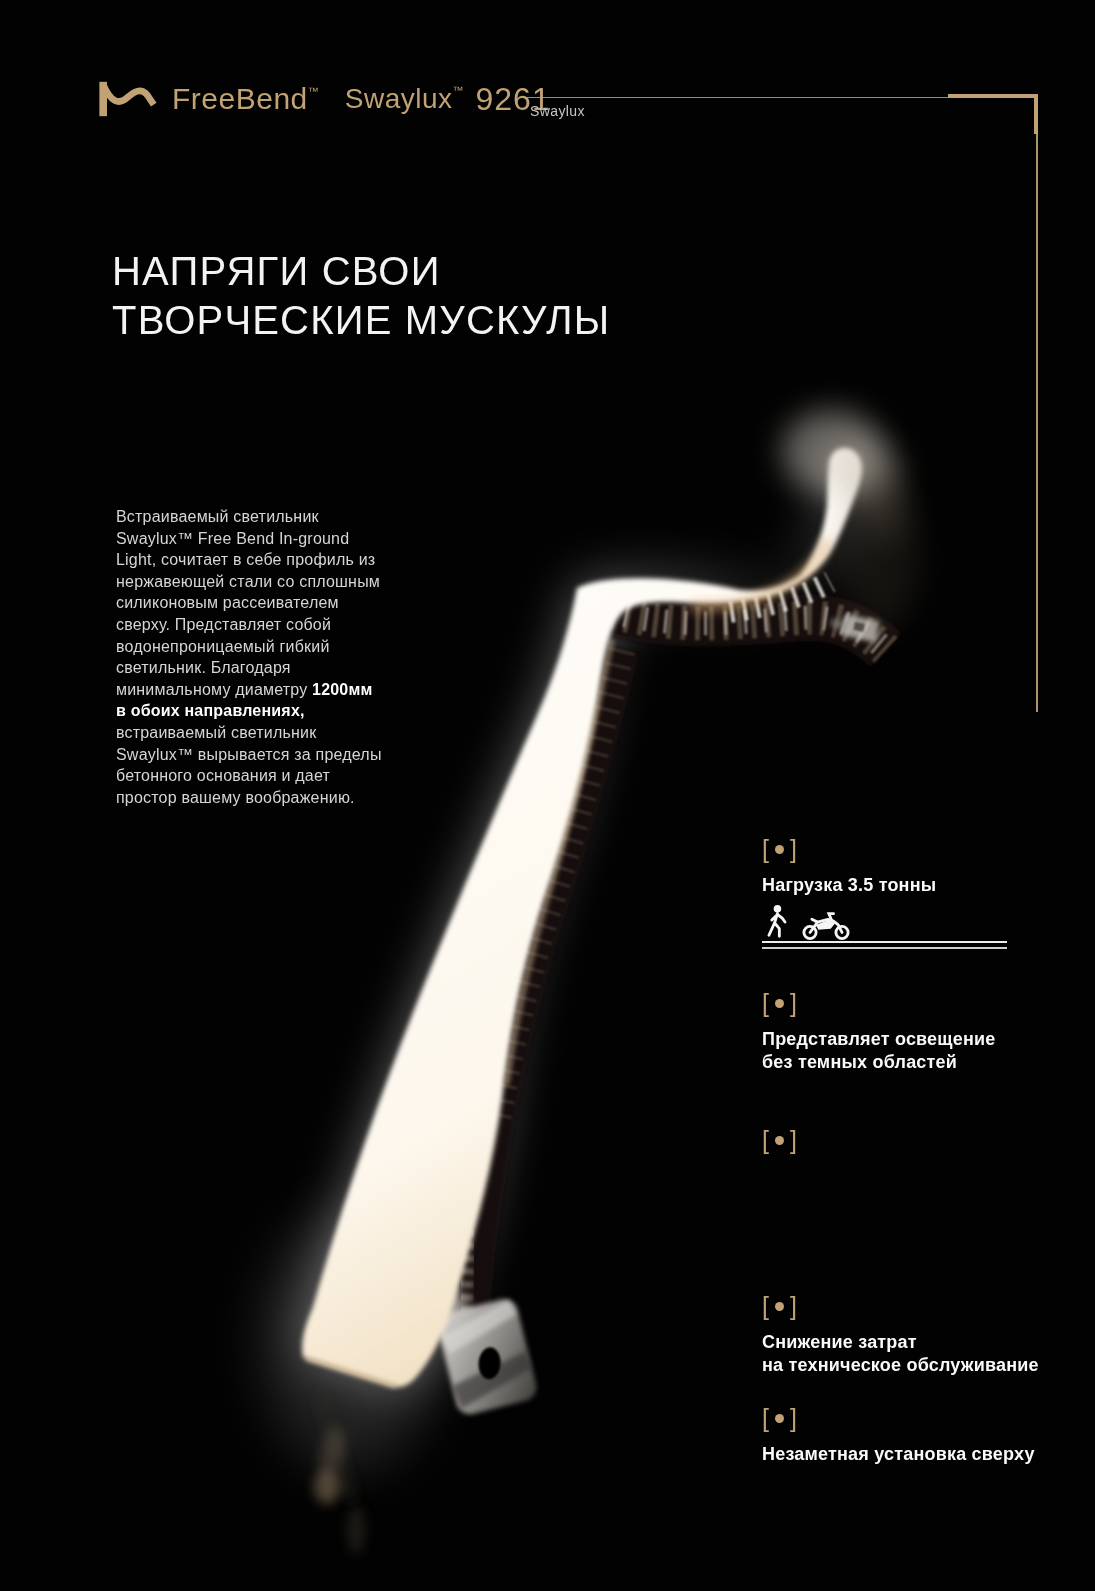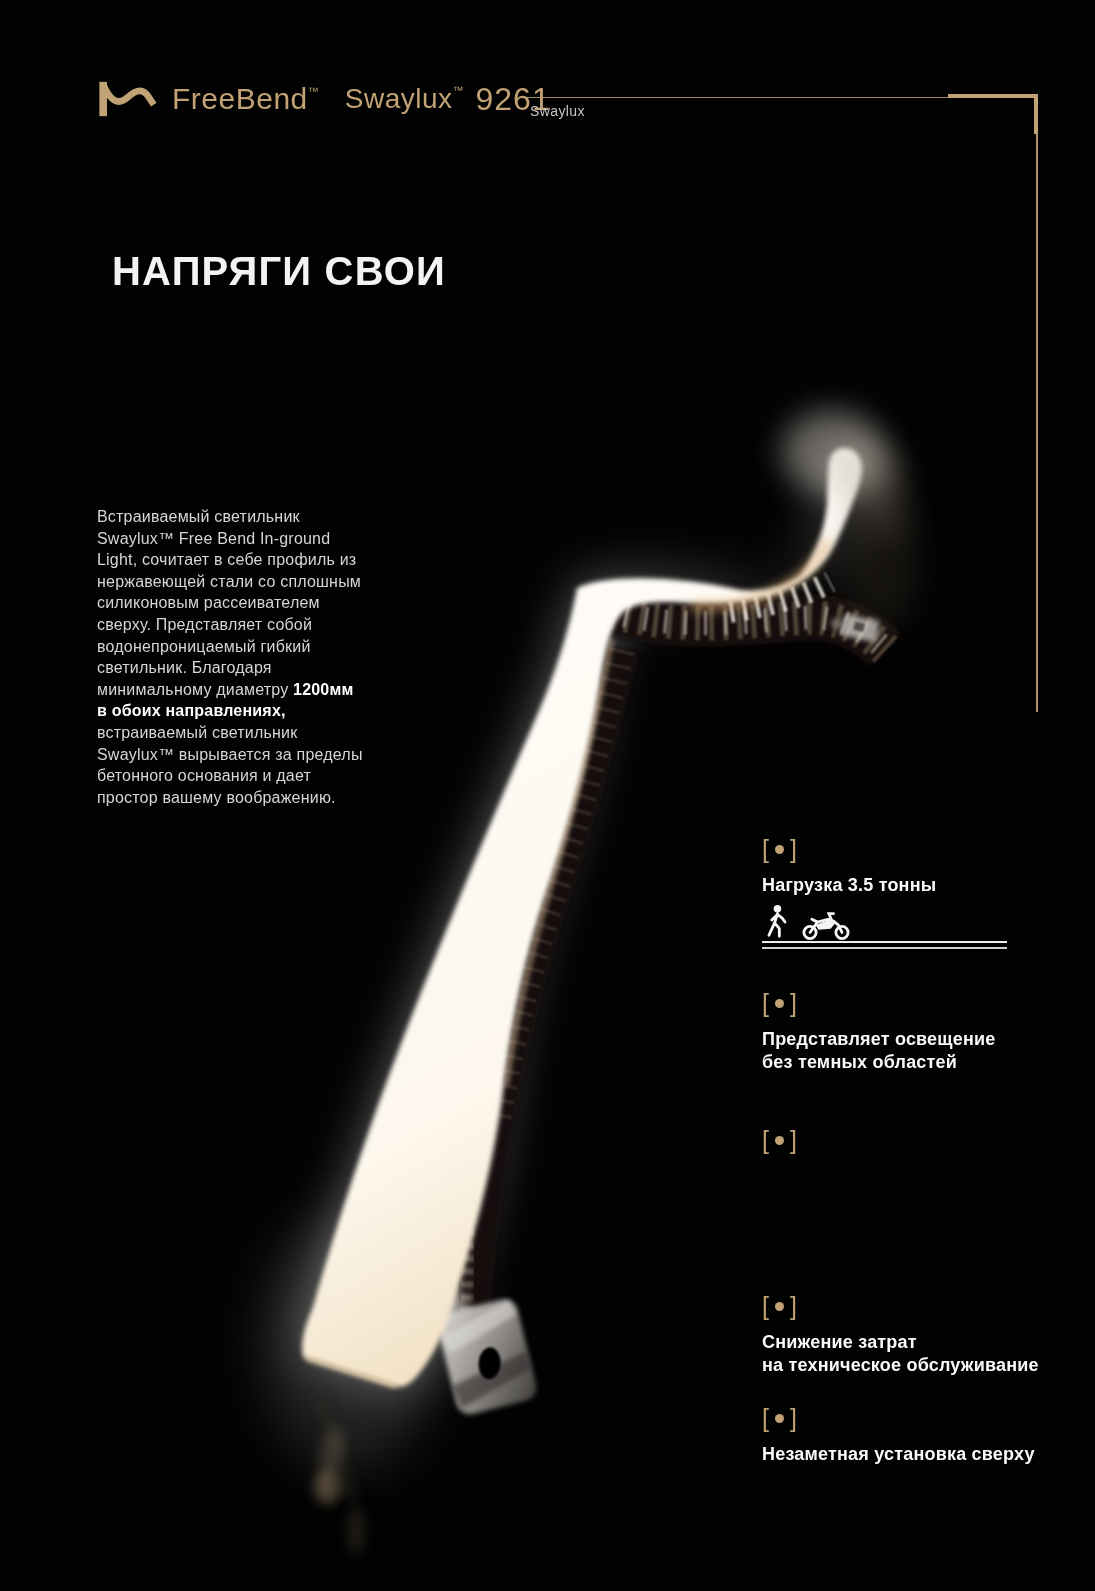--- a/index.html
+++ b/index.html
@@ -14,23 +14,23 @@
   
   #logo{left:97px;top:78px;display:flex;align-items:center;z-index:3;}
   #logo .brand{color:#C1A274;font-size:30px;font-weight:400;letter-spacing:.5px;margin-left:13px;}
   #logo .tm{font-size:11px;vertical-align:14px;letter-spacing:0;}
   #logo .product{color:#C1A274;font-size:28px;font-weight:400;letter-spacing:.5px;margin-left:26px;}
   #logo .model{color:#C1A274;font-size:32px;font-weight:500;letter-spacing:1px;margin-left:12px;}
   .goldline{background:#C1A274;z-index:2;}
   #patent-label{left:530px;top:103px;font-size:14px;color:#C6C6C6;letter-spacing:.4px;z-index:3;}
   
   #headline{left:112px;top:247px;z-index:3;color:#F3F3F3;font-size:40px;line-height:49px;
-    font-weight:700;letter-spacing:1.2px;}
-  
-  #description{left:97px;top:506px;width:268px;z-index:3;color:#D6D6D6;
+    font-weight:400;letter-spacing:1.2px;}
+  
+  #description{left:116px;top:506px;width:268px;z-index:3;color:#D6D6D6;
     font-size:16px;line-height:21.6px;letter-spacing:.2px;}
   #description b{color:#FFFFFF;}
   
   .feature{left:762px;width:300px;z-index:3;}
   .bullet{display:flex;align-items:center;gap:6px;color:#C1A274;font-size:25px;font-weight:400;line-height:26px;}
   .bullet .dot{width:9px;height:9px;border-radius:50%;background:#C1A274;display:inline-block;}
   .ftitle{margin-top:12px;font-size:18px;font-weight:700;line-height:23px;color:#FAFAFA;letter-spacing:.2px;}
   .icons-row{margin-top:5px;display:flex;align-items:flex-end;gap:10px;padding-left:2px;height:38px;}
   .load-line{margin-top:1px;width:245px;height:4px;border-top:2px solid #EDEDED;border-bottom:2px solid #CWCFCF;}
   .load-line{border-bottom:2px solid #CFCFCF;}
@@ -141,20 +141,21 @@
 </div>
 
 <div class="abs goldline" style="left:527px;top:97px;width:423px;height:1px;opacity:.85"></div>
 <div class="abs goldline" style="left:948px;top:94px;width:90px;height:4px;"></div>
 <div class="abs goldline" style="left:1034px;top:94px;width:4px;height:40px;"></div>
 <div class="abs goldline" style="left:1036px;top:134px;width:1.5px;height:578px;opacity:.9"></div>
 <div id="patent-label" class="abs">Swaylux</div>
 
 <h1 id="headline" class="abs" style="margin:0;">
   <div>НАПРЯГИ СВОИ</div>
+  <div>ТВОРЧЕСКИЕ МУСКУЛЫ</div>
 </h1>
 
 <p id="description" class="abs" style="margin:0;"><span>Встраиваемый светильник Swaylux™ Free Bend In-ground Light, сочитает в себе профиль из нержавеющей стали со сплошным силиконовым рассеивателем сверху. Представляет собой водонепроницаемый гибкий светильник. Благодаря минимальному диаметру </span><b>1200мм  в обоих направлениях,</b><span> встраиваемый светильник Swaylux™ вырывается за пределы бетонного основания и дает простор вашему воображению.</span></p>
 
 <div class="feature abs" style="top:836px;">
   <div class="bullet">
     <span>[</span>
     <span class="dot"></span>
     <span>]</span>
   </div>

